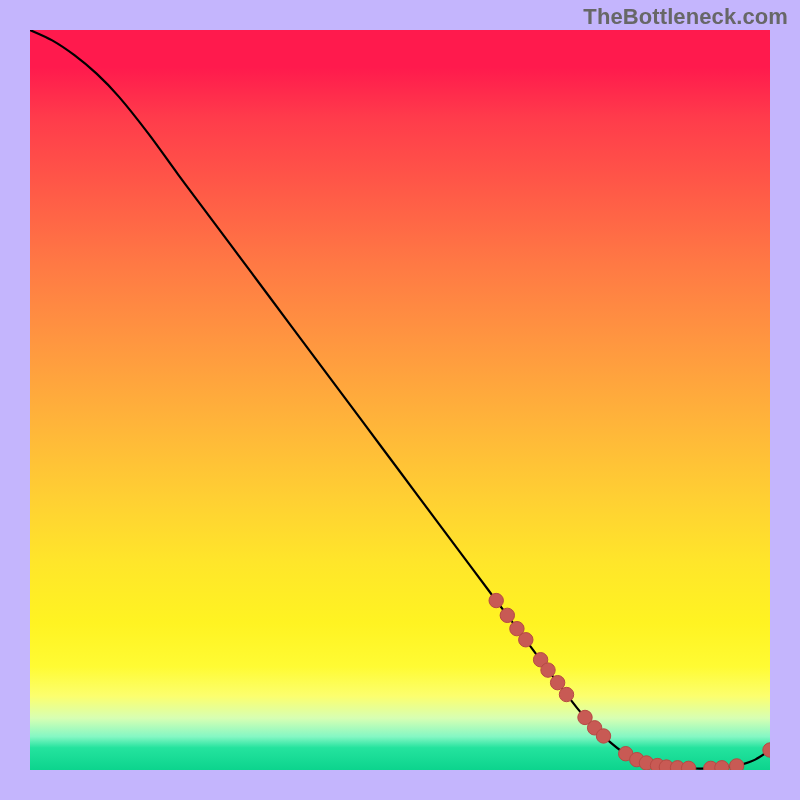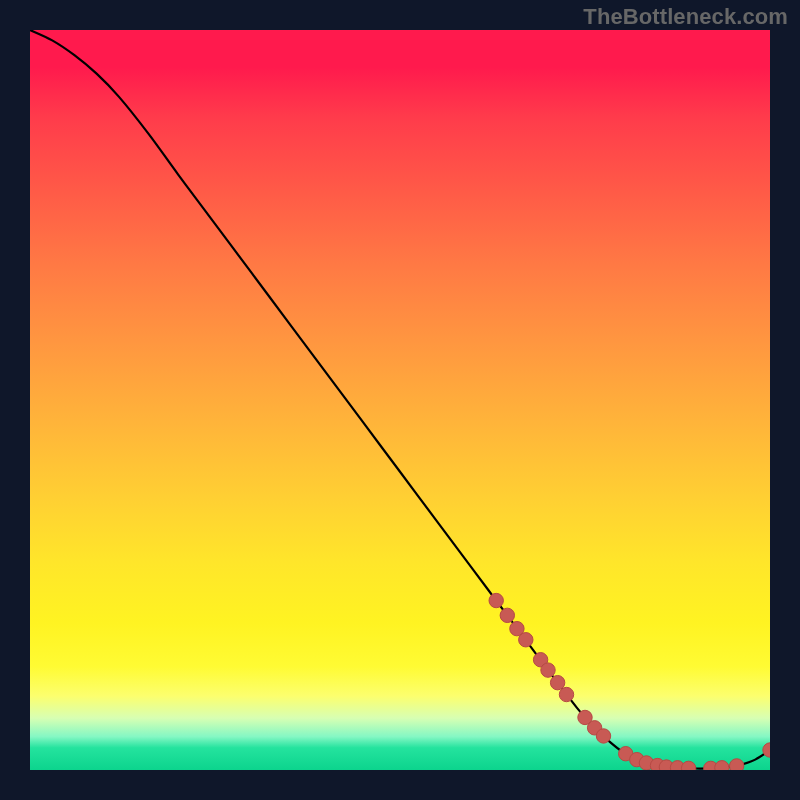--- a/index.html
+++ b/index.html
@@ -7,21 +7,21 @@
     width: 800px;
     height: 800px;
     background: #000;
     overflow: hidden;
     font-family: Arial, Helvetica, sans-serif;
   }
   .stage {
     position: relative;
     width: 800px;
     height: 800px;
-    background: #0f172a;
+    background: #c4b5fd;
     padding-left: 36px;
   }
   .plot {
     position: absolute;
     left: 30px;
     top: 30px;
     width: 740px;
     height: 740px;
   }
   .gradient {

